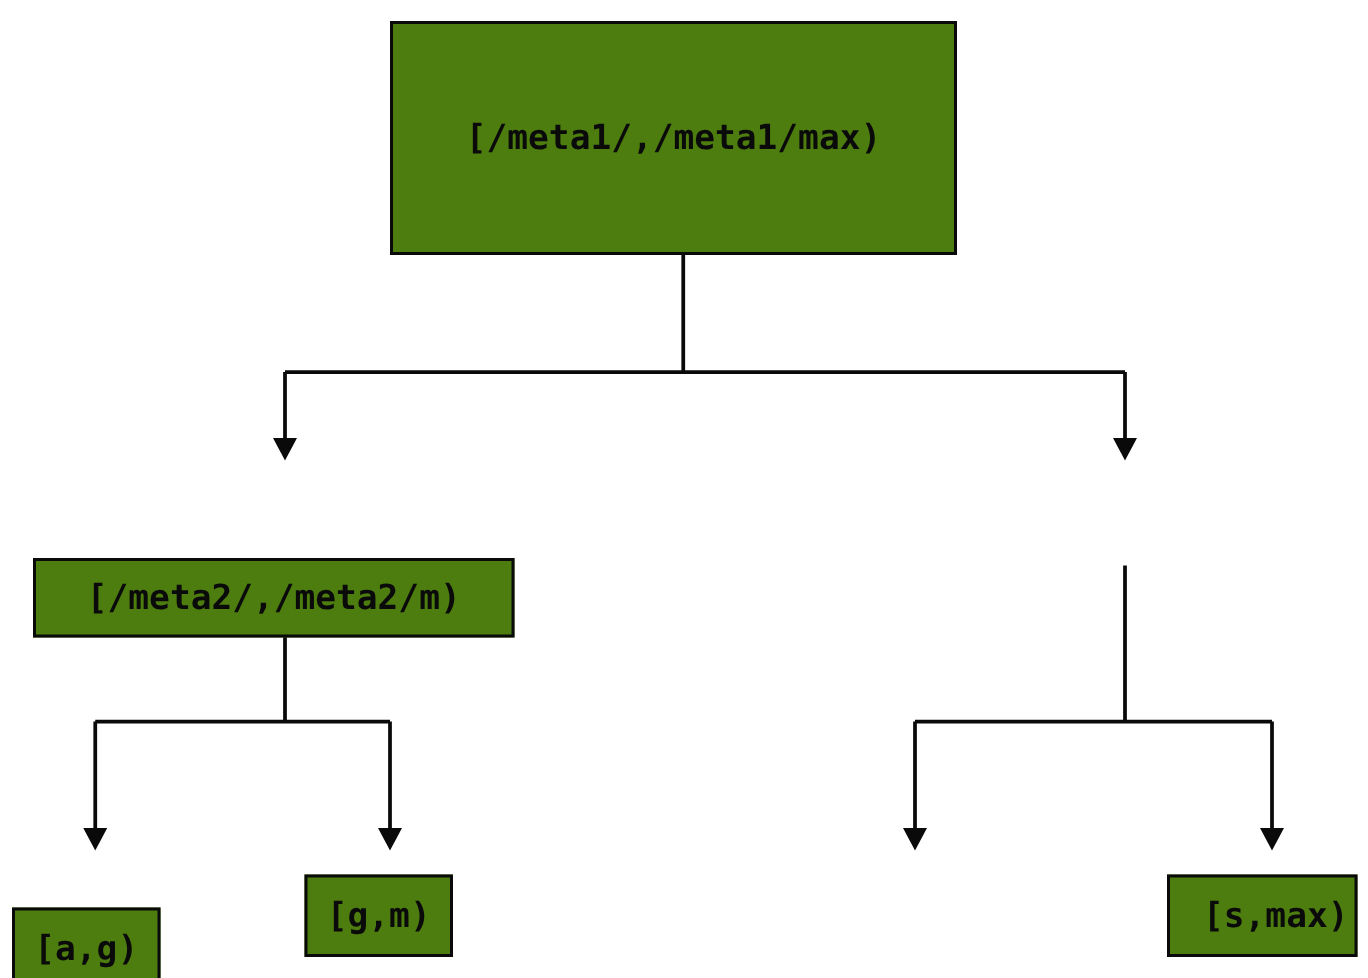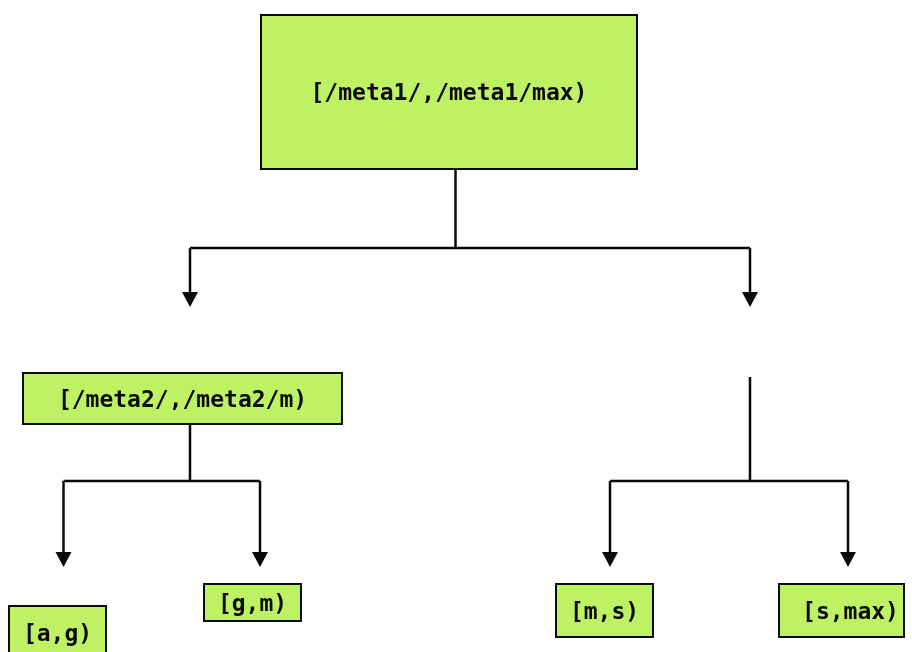--- a/index.html
+++ b/index.html
@@ -19,34 +19,34 @@
     position: absolute;
     left: 0;
     top: 0;
     width: 912px;
     height: 652px;
   }
   .node {
     position: absolute;
     box-sizing: border-box;
     border: 2.5px solid #0a0a0a;
-    background: #bef264;
+    background: #4d7c0f;
     display: flex;
     align-items: center;
     justify-content: center;
     font-size: 23px;
     font-weight: bold;
     color: #0a0a0a;
     white-space: nowrap;
   }
   .node-root   { left: 260px; top: 14px;  width: 378px; height: 156px; }
   .node-l2-left  { left: 22px;  top: 324px; width: 321px; height: 53px; margin-top: 48px; }
   .node-l2-right { left: 583px; top: 324px; width: 320px; height: 53px; }
   .node-leaf-ag   { left: 8px;   top: 605px; width: 99px;  height: 55px; }
-  .node-leaf-gm   { left: 203px; top: 583px; width: 99px;  height: 39px; }
+  .node-leaf-gm   { left: 203px; top: 583px; width: 99px;  height: 55px; }
   .node-leaf-ms   { left: 555px; top: 583px; width: 99px;  height: 55px; }
   .node-leaf-smax { left: 778px; top: 583px; width: 127px; height: 55px; padding-left: 18px; }
   .edge-path {
     fill: none;
     stroke: #0a0a0a;
     stroke-width: 2.5;
   }
   .arrowhead {
     fill: #0a0a0a;
     stroke: none;
@@ -82,21 +82,18 @@
 
 
   <div class="node node-leaf-ag">
     <span>[a,g)</span>
   </div>
 
   <div class="node node-leaf-gm">
     <span>[g,m)</span>
   </div>
 
-  <div class="node node-leaf-ms">
-    <span>[m,s)</span>
-  </div>
 
   <div class="node node-leaf-smax">
     <span>[s,max)</span>
   </div>
 
 </div>
 
 </body></html>

